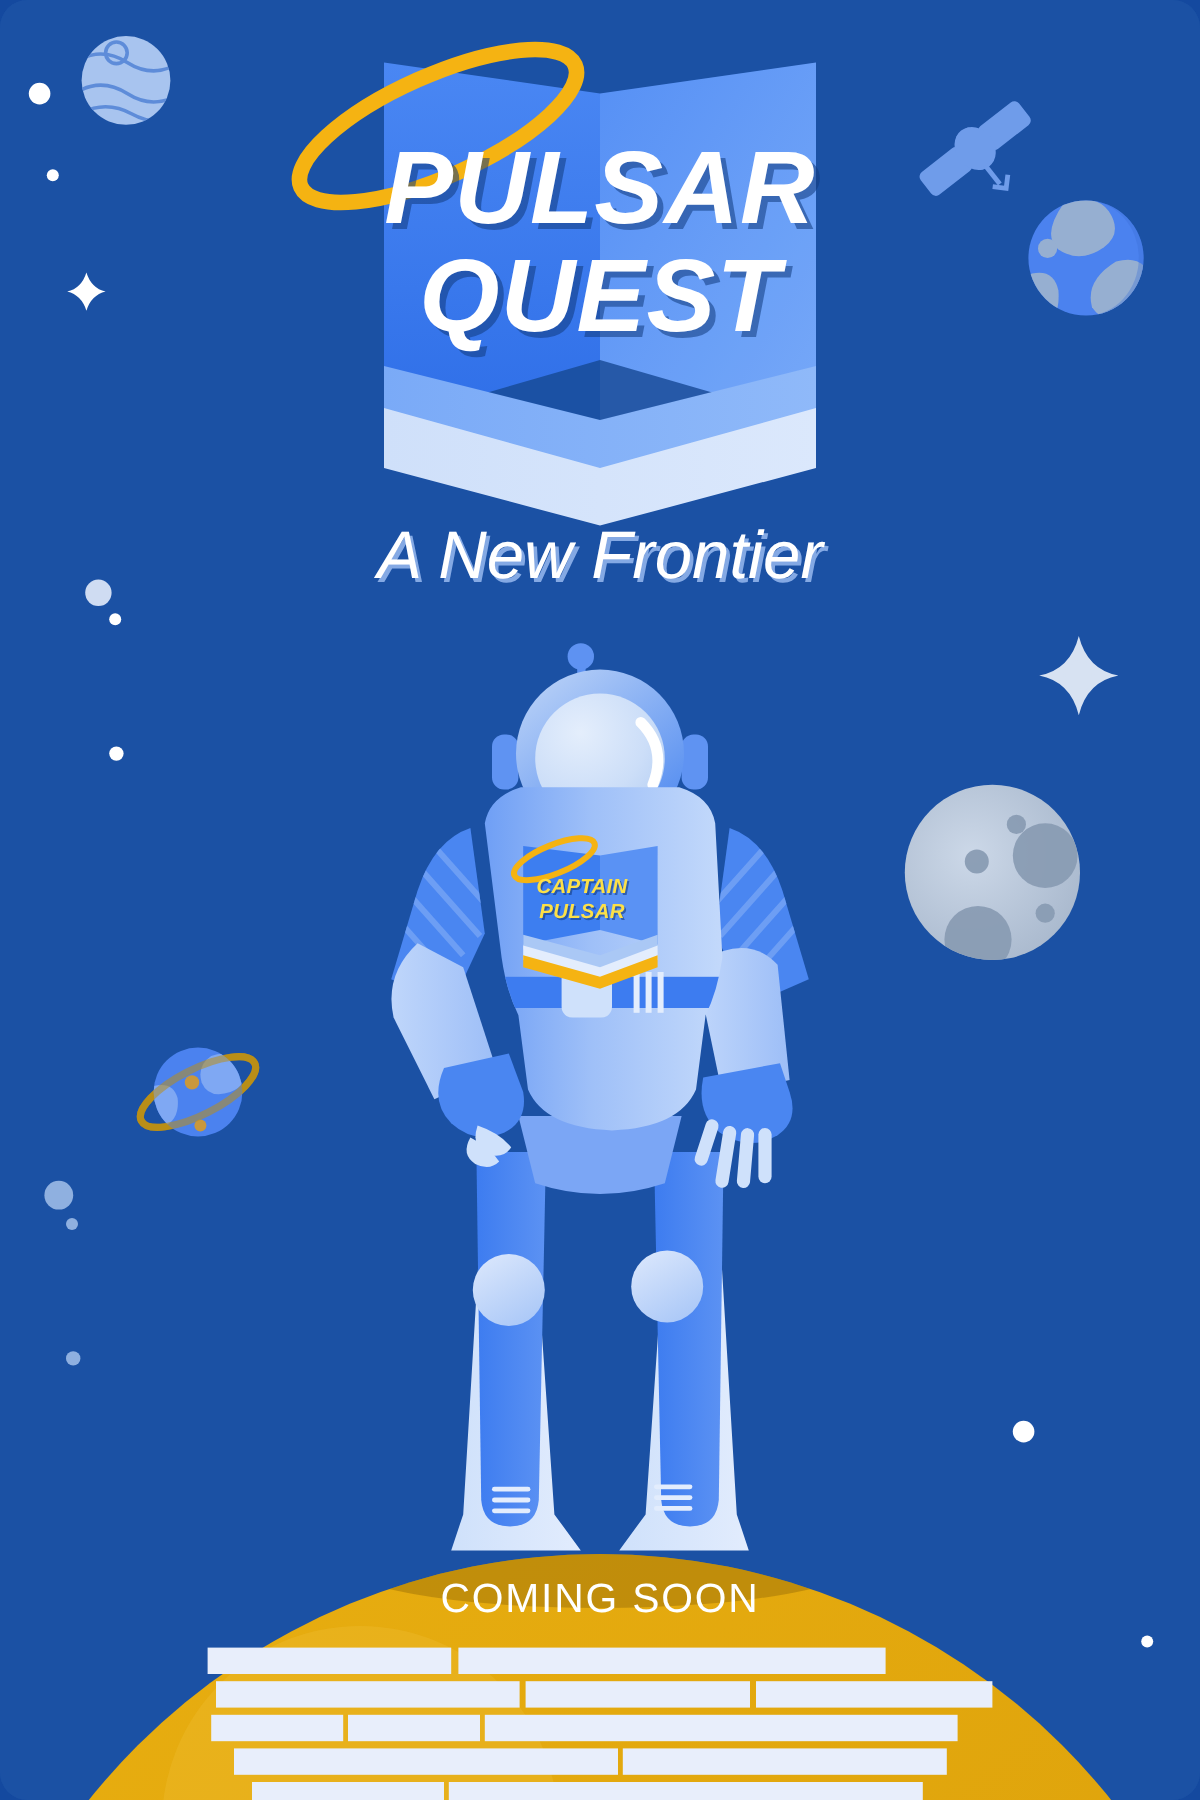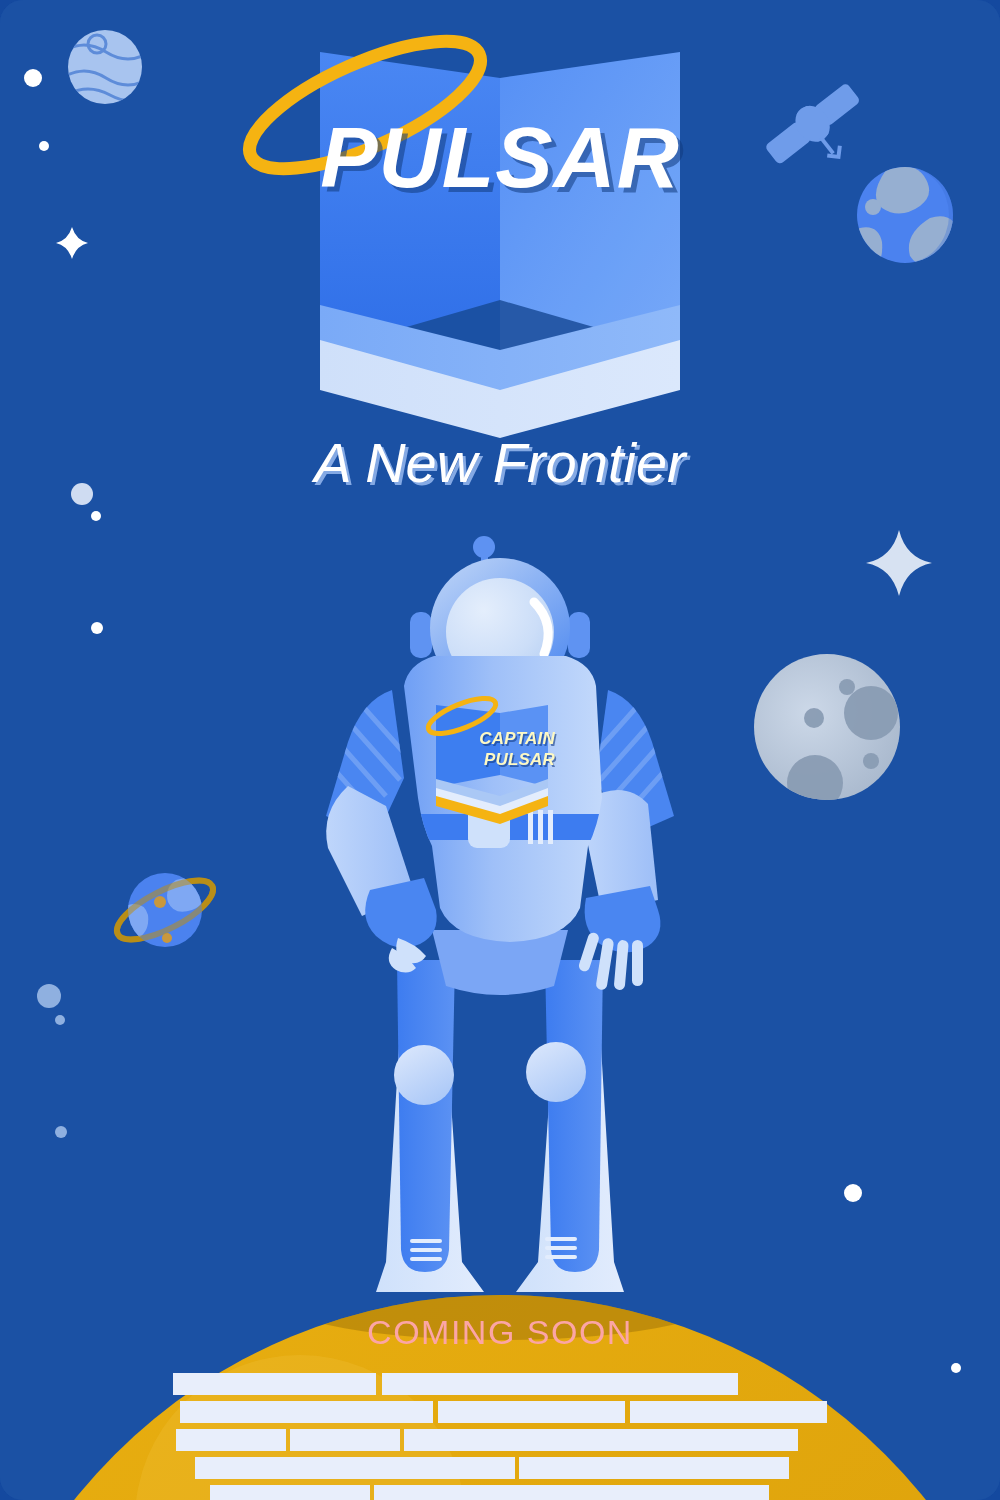--- a/index.html
+++ b/index.html
@@ -50,31 +50,31 @@
     font-style: italic;
     font-weight: 500;
     font-size: 56px;
     top: 430px;
     text-shadow: 3px 3px 0 rgba(150,185,240,0.85);
   }
   #coming-soon {
     left: 0;
     width: 1000px;
     text-align: center;
-    color: #fca5a5;
+    color: #ffffff;
     font-size: 34px;
     letter-spacing: 1.5px;
     top: 1313px;
   }
   .badge-txt {
     position: absolute;
     width: 140px;
     left: 415px;
-    text-align: right;
-    color: #fef9c3;
+    text-align: center;
+    color: #fde047;
     font-weight: bold;
     font-style: italic;
     font-size: 17px;
     letter-spacing: 0.2px;
     text-shadow: 1.5px 1.5px 0 rgba(20,60,130,0.6);
     pointer-events: none;
   }
   #badge-line1 { top: 729px; }
   #badge-line2 { top: 750px; }
 </style>
@@ -382,19 +382,20 @@
         <rect x="290" y="1429" width="110" height="22" fill="#e8eefb"></rect>
         <rect x="404" y="1429" width="394" height="22" fill="#e8eefb"></rect>
         <rect x="195" y="1457" width="320" height="22" fill="#e8eefb"></rect>
         <rect x="519" y="1457" width="270" height="22" fill="#e8eefb"></rect>
         <rect x="210" y="1485" width="160" height="22" fill="#e8eefb"></rect>
         <rect x="374" y="1485" width="395" height="22" fill="#e8eefb"></rect>
       </g>
   </svg>
 
   <div class="txt" id="title-line1">PULSAR</div>
+  <div class="txt" id="title-line2">QUEST</div>
   <div class="txt" id="subtitle">A New Frontier</div>
 
   <div class="badge-txt" id="badge-line1">CAPTAIN</div>
   <div class="badge-txt" id="badge-line2">PULSAR</div>
 
   <div class="txt" id="coming-soon">COMING SOON</div>
 </div>
 
 </body></html>

